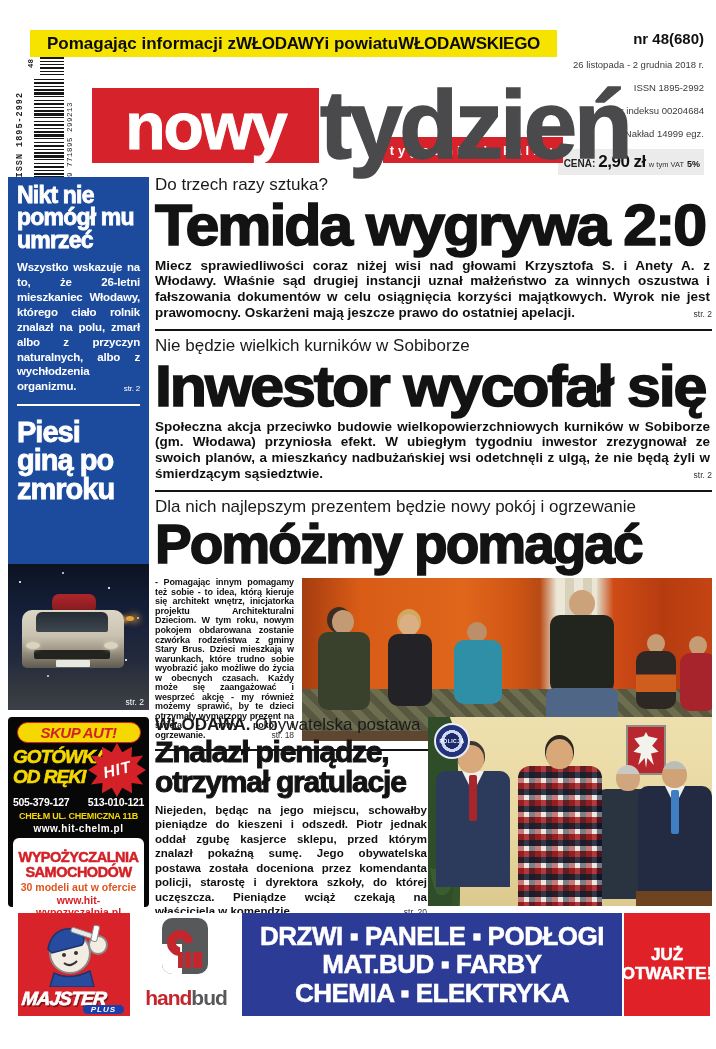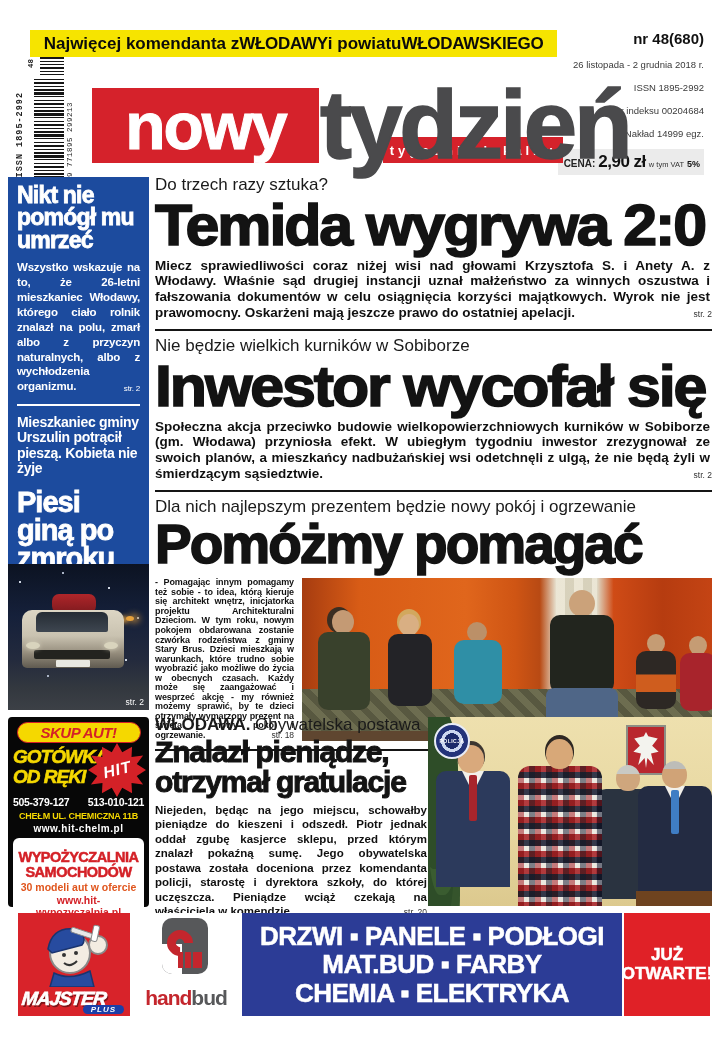--- a/index.html
+++ b/index.html
@@ -193,21 +193,21 @@
   .ba-open div { font-size:17px; font-weight:800; line-height:1.1; -webkit-text-stroke:0.5px #fff; }
   .ba-addr { height:29px; background:#d8232a; color:#fff; display:flex; align-items:center; justify-content:center;
     font-size:16.5px; font-weight:800; letter-spacing:-0.3px; white-space:nowrap; -webkit-text-stroke:0.4px #fff; }
 </style>
 </head>
 <body>
 
 <div class="page">
 
   <div class="top-banner">
-    <span>Najwięcej komendanta z </span>
+    <span>Pomagając informacji z </span>
     <span class="heavy">WŁODAWY</span>
     <span> i powiatu </span>
     <span class="heavy">WŁODAWSKIEGO</span>
   </div>
 
   <div class="issue-info">
     <div class="issue">nr 48(680)</div>
     <div class="line">26 listopada - 2 grudnia 2018 r.</div>
     <div class="line">ISSN 1895-2992</div>
     <div class="line">Nr indeksu 00204684</div>
@@ -234,21 +234,20 @@
   <div class="m-tydzien">tydzień</div>
   <div class="m-tagline">tygodnik lokalny</div>
 
   <div class="sidebar">
     <div class="sb-h1">Nikt nie pomógł mu umrzeć</div>
     <div class="sb-body">
       <span>Wszystko wskazuje na to, że 26-letni mieszkaniec Włodawy, którego ciało rolnik znalazł na polu, zmarł albo z przyczyn naturalnych, albo z wychłodzenia organizmu.</span>
       <span class="pref">str. 2</span>
     </div>
     <hr class="sb-hr">
-    <div class="sb-h2">Mieszkaniec gminy Urszulin potrącił pieszą. Kobieta nie żyje</div>
     <div class="sb-h3">Piesi giną po zmroku</div>
     <div class="sb-photo">
       <div class="snow"></div>
       <div class="far-lights"></div>
       <div class="car-roofitem"></div>
       <div class="car-body"></div>
       <div class="car-windshield"></div>
       <div class="car-grill"></div>
       <div class="car-light-l"></div>
       <div class="car-light-r"></div>

